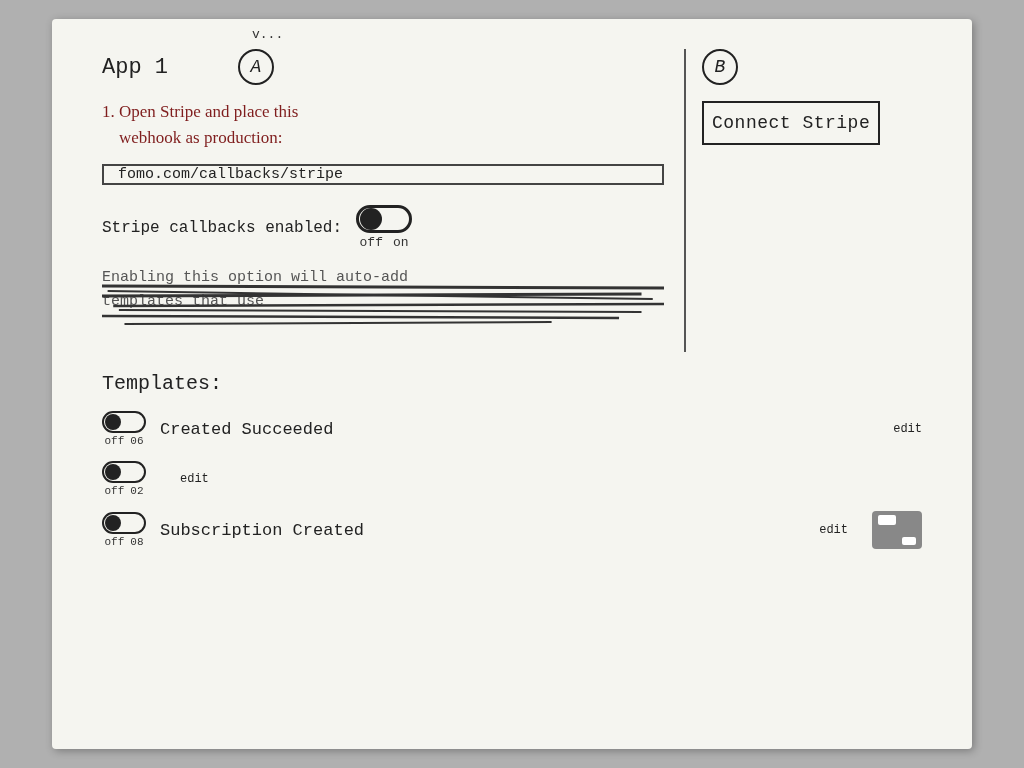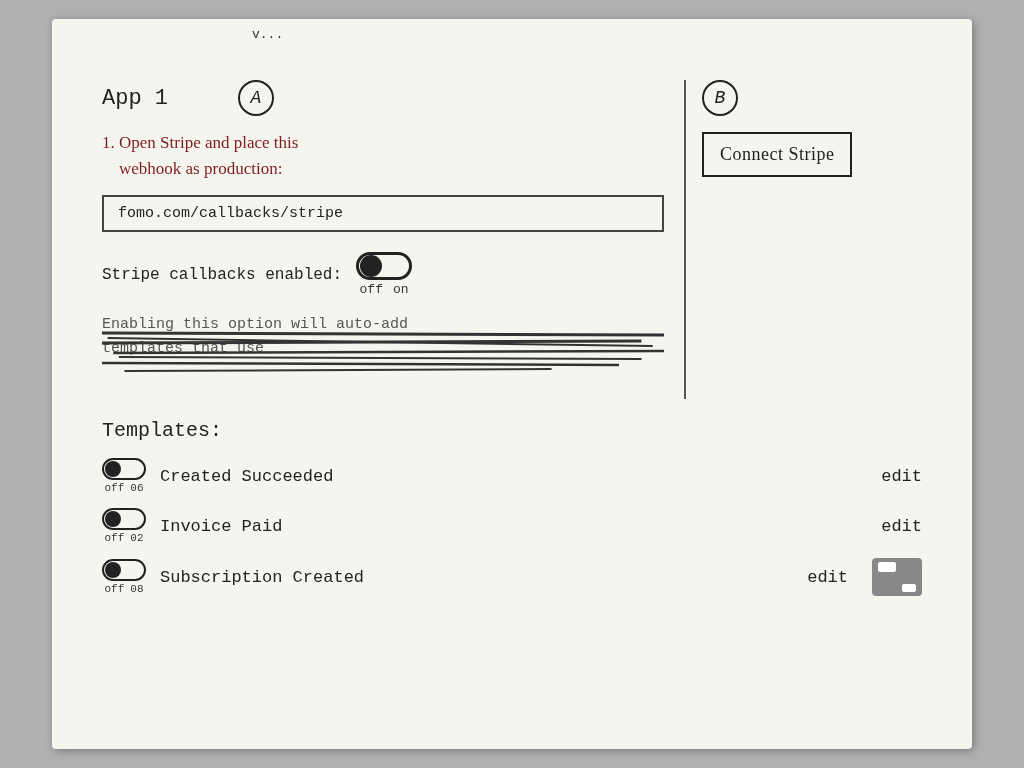--- a/index.html
+++ b/index.html
@@ -52,35 +52,34 @@
 
     .app-title {
       font-size: 22px;
       color: #222;
       font-family: 'Courier New', monospace;
       font-weight: normal;
     }
 
     .connect-stripe-btn {
       border: 2px solid #222;
-      padding: 10px 16px;
+      padding: 10px 8px;
       font-size: 18px;
-      font-family: Liberation Serif, serif;
+      font-family: Liberation Mono, monospace;
       background: transparent;
       color: #222;
       cursor: pointer;
       letter-spacing: 0.5px;
     }
 
     
     .two-col {
       display: flex;
       gap: 16px;
       margin-bottom: 20px;
-      margin-top: 31px;
     }
 
     .col-a {
       flex: 1;
       border-right: 2px solid #555;
       padding-right: 20px;
     }
 
     .col-b {
       width: 220px;
@@ -97,21 +96,21 @@
     .instruction-text {
       font-size: 17px;
       color: #7f1d1d;
       font-family: Liberation Serif, serif;
       line-height: 1.5;
       margin-bottom: 14px;
     }
 
     .webhook-input-box {
       border: 2px solid #444;
-      padding: 8px 14px;
+      padding: 0 14px;
       font-size: 15px;
       font-family: 'Courier New', monospace;
       color: #222;
       background: transparent;
       width: 100%;
       margin-bottom: 20px;
     }
 
     
     .toggle-row {
@@ -239,21 +238,21 @@
     }
 
     .template-name {
       font-size: 17px;
       font-family: 'Courier New', monospace;
       color: #222;
       flex: 1;
     }
 
     .template-edit {
-      font-size: 17px;
+      font-size: 12px;
       font-family: 'Courier New', monospace;
       color: #222;
       cursor: pointer;
       margin-left: 20px;
     }
 
     
     .sticker {
       width: 50px;
       height: 38px;
@@ -373,21 +372,20 @@
     <div class="template-item">
       <div class="template-toggle-wrap">
         <div class="template-toggle">
           <div class="template-toggle-knob"></div>
         </div>
         <div class="template-off-on">
           <span>off</span>
           <span>02</span>
         </div>
       </div>
-      <span class="template-name">Invoice Paid</span>
       <span class="template-edit">edit</span>
     </div>
 
     <div class="template-item">
       <div class="template-toggle-wrap">
         <div class="template-toggle">
           <div class="template-toggle-knob"></div>
         </div>
         <div class="template-off-on">
           <span>off</span>

